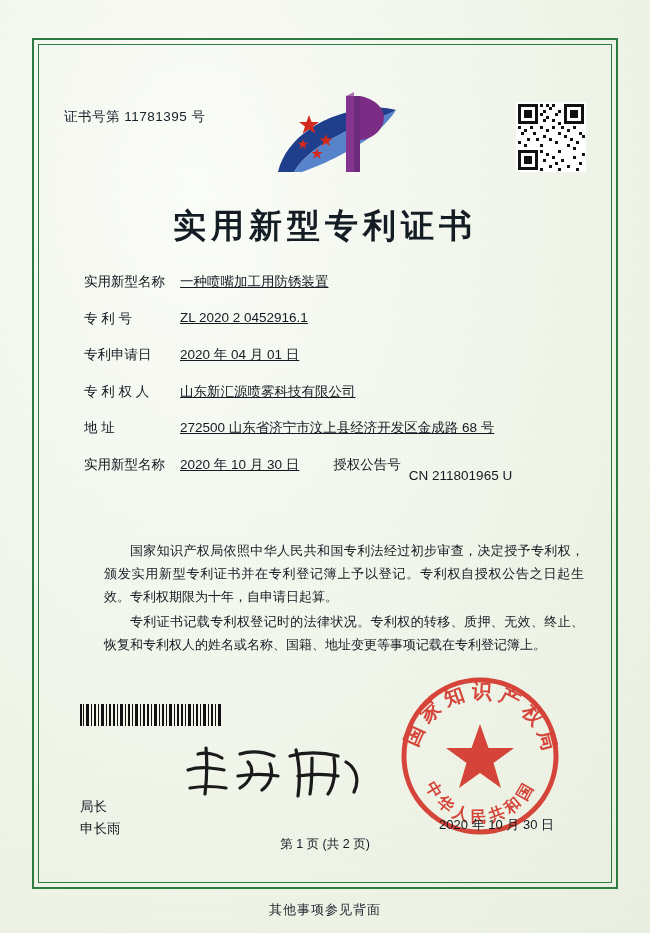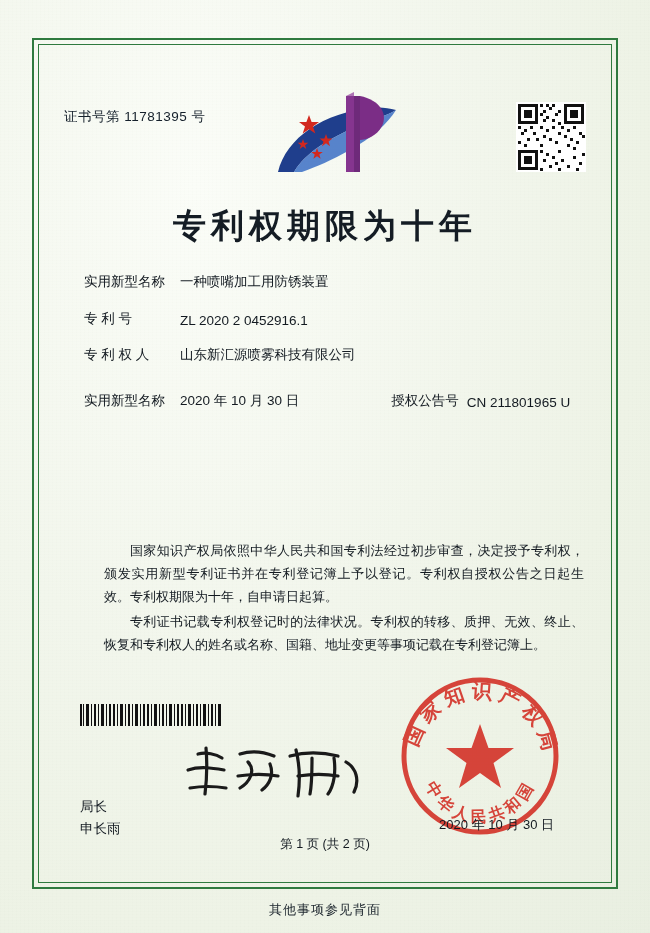--- a/index.html
+++ b/index.html
@@ -91,34 +91,35 @@
   .fields {
     position: absolute;
     left: 26px;
     right: 10px;
     top: 209px;
     font-size: 13.5px;
     color: #131a21;
   }
   .frow {
     display: flex;
-    align-items: flex-end;
+    align-items: flex-start;
     margin-bottom: 18.5px;
     white-space: nowrap;
   }
   .flabel {
     width: 96px;
     flex: 0 0 96px;
     letter-spacing: 0px;
   }
   .fvalue {
     flex: 0 1 auto;
+    text-decoration: underline;
   }
   .frow .flabel2 {
-    margin-left: 92px;
+    margin-left: 34px;
     flex: 0 0 auto;
   }
   .frow .fvalue2 {
     margin-left: 8px;
     margin-top: 12px;
   }
 
   
   .paras {
     position: absolute;
@@ -301,34 +302,42 @@
           <rect x="57" y="54" width="3" height="3"></rect>
             <rect x="63" y="60" width="3" height="3"></rect>
             <rect x="66" y="51" width="3" height="3"></rect>
           <rect x="24" y="66" width="3" height="3"></rect>
             <rect x="42" y="66" width="3" height="3"></rect>
             <rect x="60" y="66" width="3" height="3"></rect>
         </g>
       </svg>
     </div>
 
-    <div class="title">专利权期限为十年</div>
+    <div class="title">实用新型专利证书</div>
 
     <div class="fields">
       <div class="frow">
         <span class="flabel">实用新型名称</span>
         <span class="fvalue">一种喷嘴加工用防锈装置</span>
       </div>
       <div class="frow">
         <span class="flabel">专 利 号</span>
         <span class="fvalue">ZL 2020 2 0452916.1</span>
       </div>
       <div class="frow">
+        <span class="flabel">专利申请日</span>
+        <span class="fvalue">2020 年 04 月 01 日</span>
+      </div>
+      <div class="frow">
         <span class="flabel">专 利 权 人</span>
         <span class="fvalue">山东新汇源喷雾科技有限公司</span>
+      </div>
+      <div class="frow">
+        <span class="flabel">地 址</span>
+        <span class="fvalue">272500  山东省济宁市汶上县经济开发区金成路 68 号</span>
       </div>
       <div class="frow">
         <span class="flabel">实用新型名称</span>
         <span class="fvalue">2020 年 10 月 30 日</span>
         <span class="flabel2">授权公告号</span>
         <span class="fvalue2">CN 211801965 U</span>
       </div>
     </div>
 
     <div class="paras">

